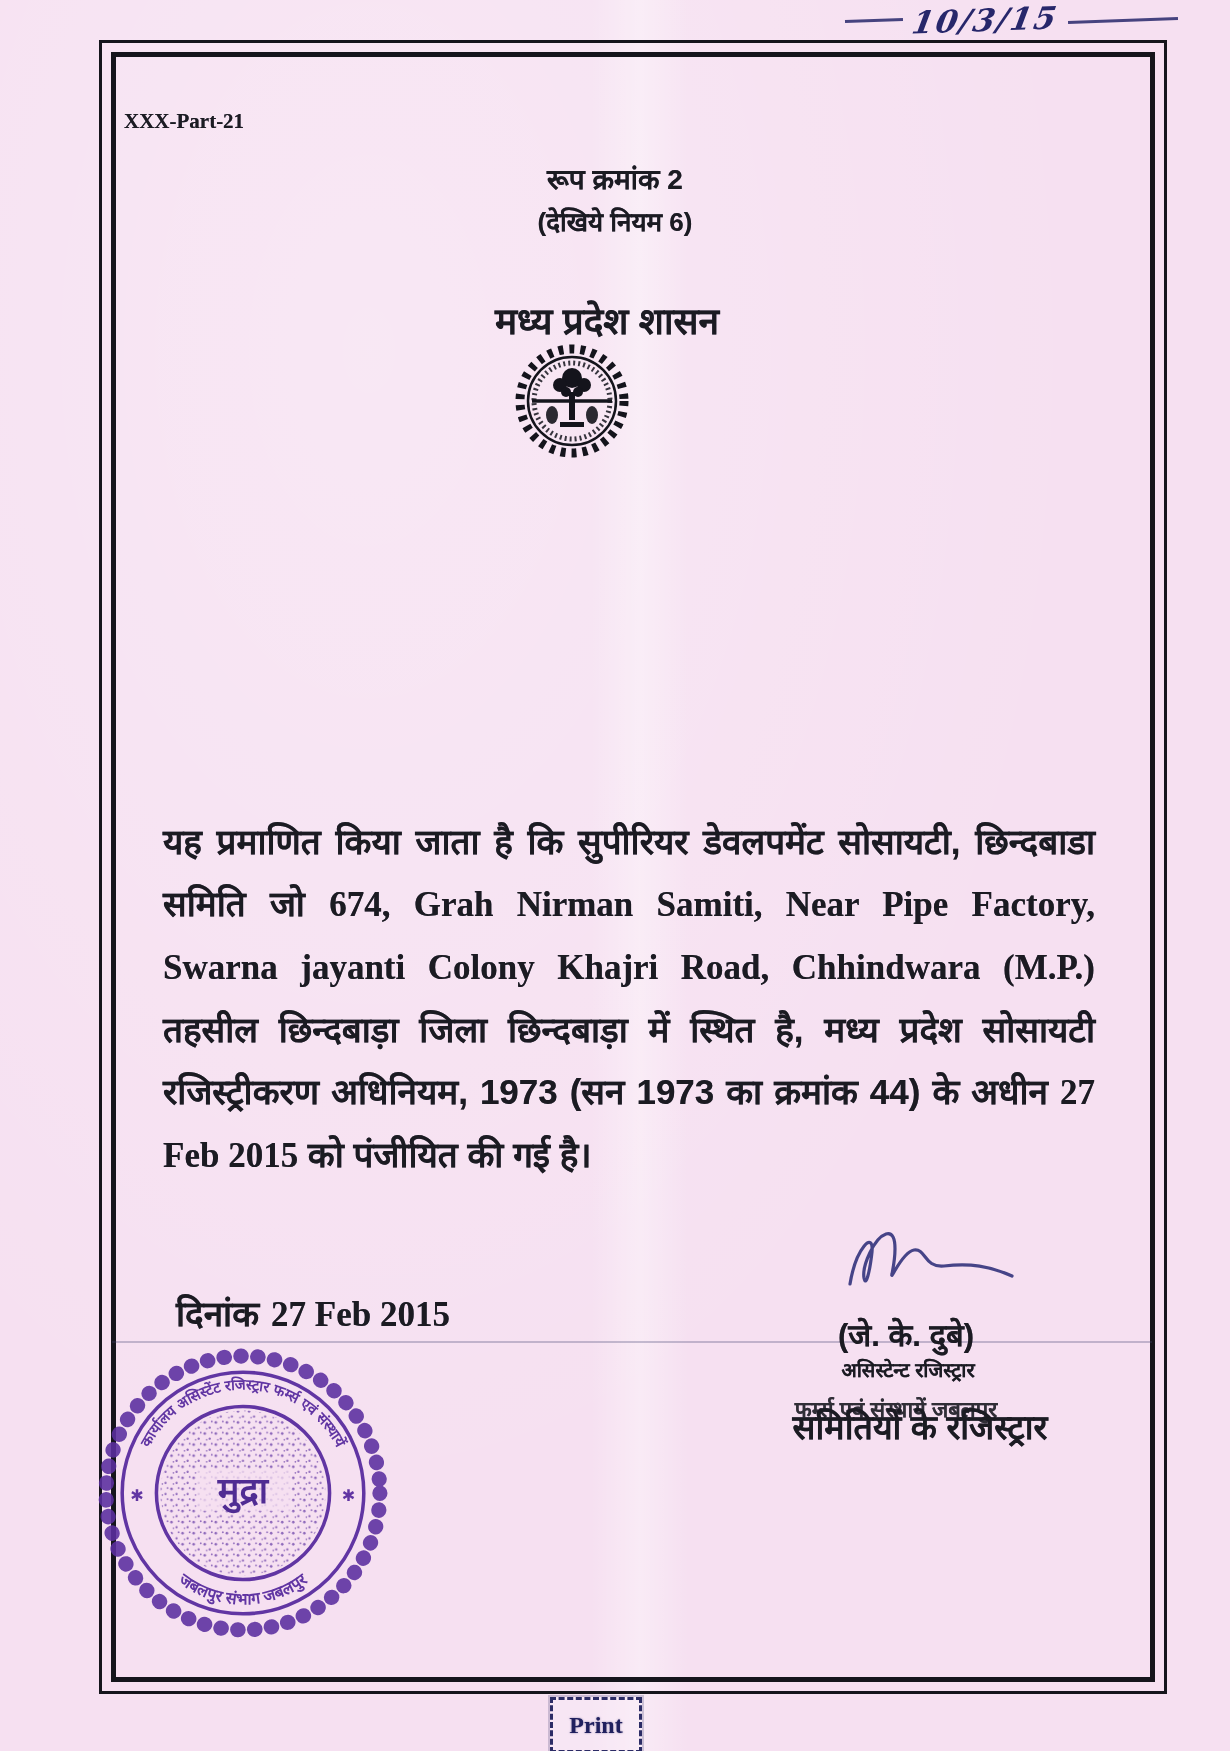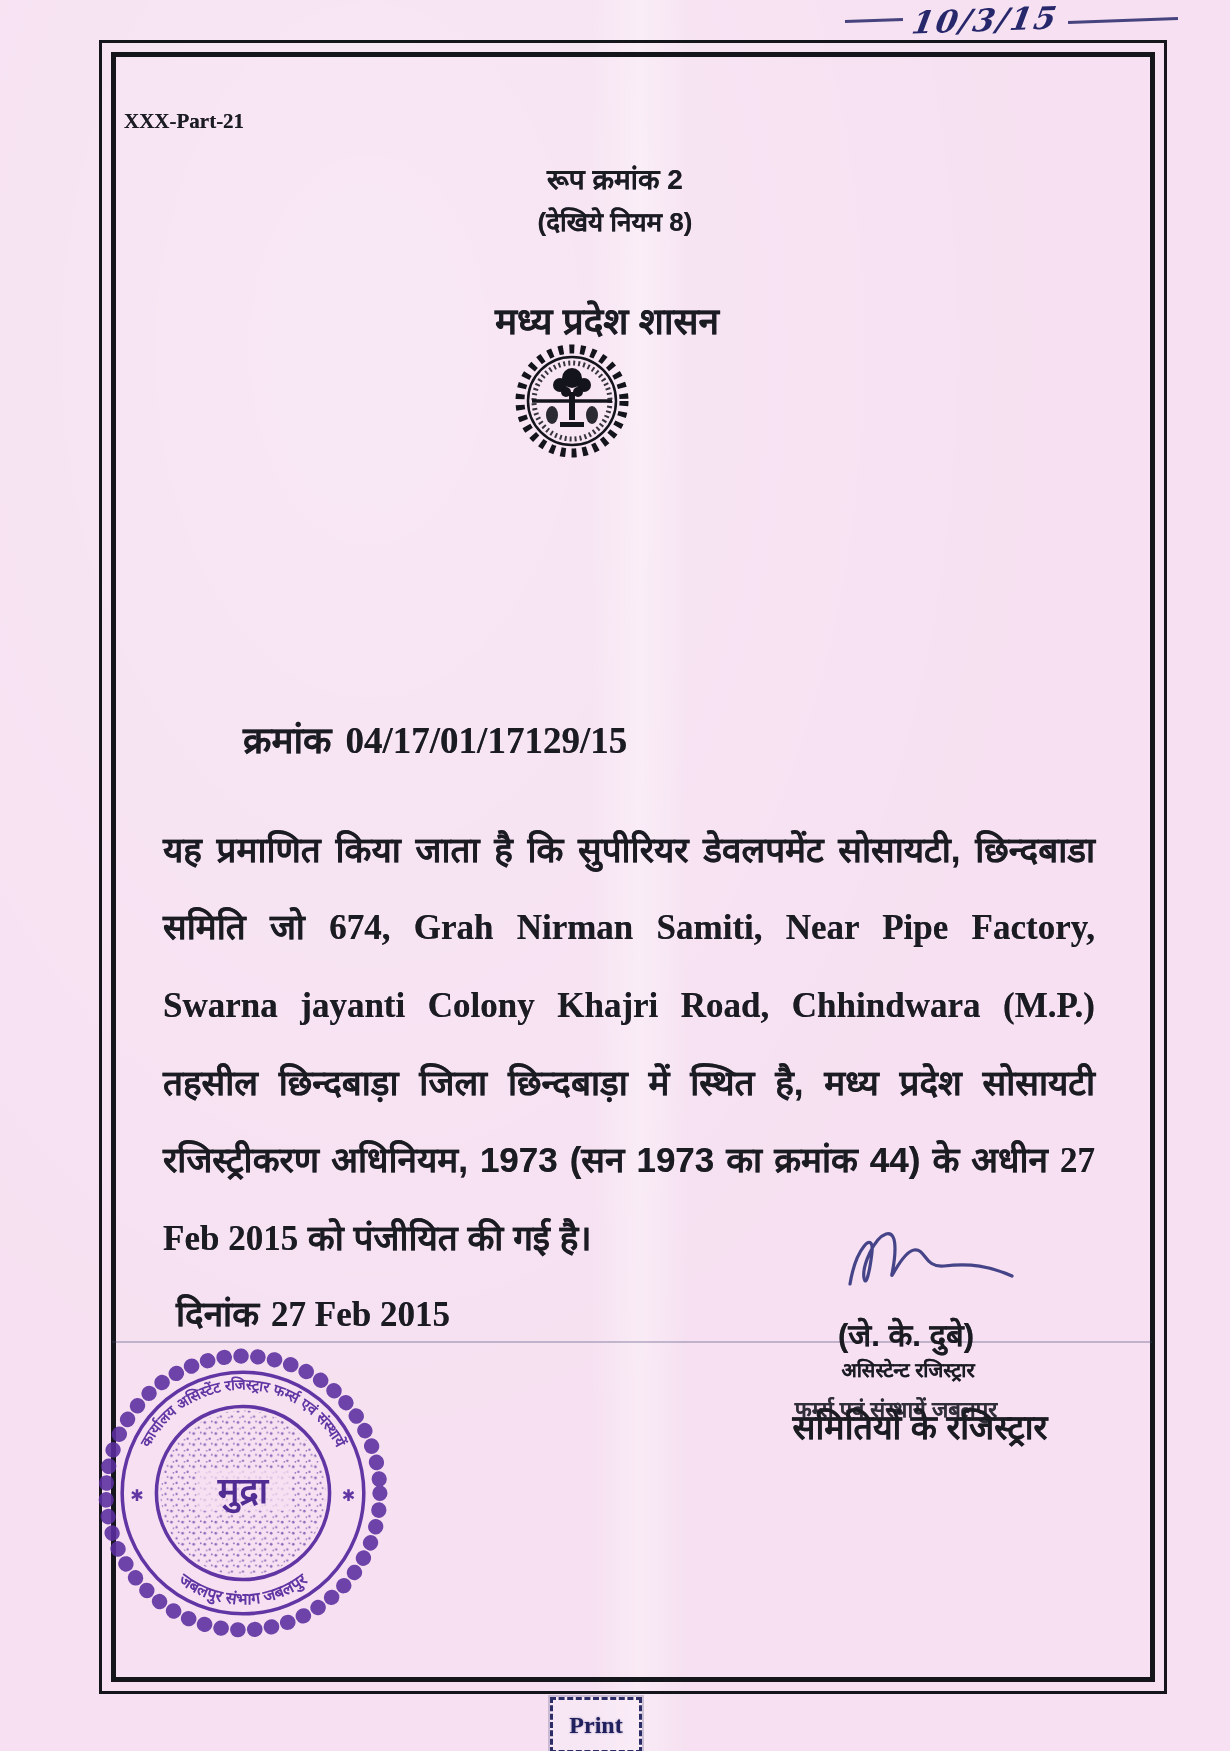--- a/index.html
+++ b/index.html
@@ -50,21 +50,21 @@
 
   .emblem{position:absolute; left:512px; top:340px; width:120px; height:122px;}
 
   .doc-title{top:555px; left:578px; font-size:45px; letter-spacing:1px;}
 
   .serial-line{position:absolute; left:243px; top:694px; font-size:37px; white-space:nowrap;}
   .serial-line .num{font-family:"Liberation Serif", serif; margin-left:14px;}
 
   .body-par{
     position:absolute; left:163px; top:792px; width:932px;
-    font-size:35px; font-weight:700; line-height:77px; text-align:justify;
+    font-size:35px; font-weight:700; line-height:62px; text-align:justify;
   }
   .body-par .latin{font-family:"Liberation Serif", serif;}
 
   .date-line{position:absolute; left:176px; top:1270px; font-size:35px; white-space:nowrap;}
   .date-line .val{font-family:"Liberation Serif", serif; margin-left:12px;}
 
   
   .scan-line{
     position:absolute; left:112px; top:1341px; width:1040px; height:0;
     border-top:2px solid rgba(70,70,115,.30);
@@ -100,21 +100,21 @@
     <span class="dash dash-r"></span>
   </div>
 
   <div class="frame-outer">
     <div class="frame-inner"></div>
   </div>
 
   <div class="part-label serif ink bold">XXX-Part-21</div>
 
   <div class="center-abs form-no ink bold">रूप क्रमांक 2</div>
-  <div class="center-abs rule-note ink bold">(देखिये नियम 8)</div>
+  <div class="center-abs rule-note ink bold">(देखिये नियम 6)</div>
   <div class="center-abs government ink bold">मध्य प्रदेश शासन</div>
 
   <div class="emblem">
     <svg viewBox="0 0 120 122" width="120" height="122">
       <circle cx="60" cy="61" r="52" fill="none" stroke="#14141c" stroke-width="9" stroke-dasharray="5 6"></circle>
       <circle cx="60" cy="61" r="44" fill="none" stroke="#14141c" stroke-width="2.5"></circle>
       <circle cx="60" cy="61" r="38" fill="none" stroke="#14141c" stroke-width="5" stroke-dasharray="2 3" opacity=".85"></circle>
       <line x1="20" y1="61" x2="100" y2="61" stroke="#14141c" stroke-width="3.5"></line>
       <rect x="57" y="52" width="6" height="28" fill="#14141c"></rect>
       <circle cx="60" cy="38" r="10" fill="#14141c"></circle>
@@ -122,23 +122,20 @@
       <circle cx="72" cy="45" r="7" fill="#14141c"></circle>
       <circle cx="54" cy="52" r="5" fill="#14141c"></circle>
       <circle cx="66" cy="52" r="5" fill="#14141c"></circle>
       <ellipse cx="40" cy="75" rx="6" ry="9" fill="#14141c" opacity=".9"></ellipse>
       <ellipse cx="80" cy="75" rx="6" ry="9" fill="#14141c" opacity=".9"></ellipse>
       <rect x="48" y="82" width="24" height="5" fill="#14141c"></rect>
     </svg>
   </div>
 
 
-  <div class="serial-line ink bold">
-    <span>क्रमांक</span><span class="num">04/17/01/17129/15</span>
-  </div>
 
   <p class="body-par ink"><span>यह प्रमाणित किया जाता है कि सुपीरियर डेवलपमेंट सोसायटी, छिन्दबाडा समिति जो </span><span class="latin">674, Grah Nirman Samiti, Near Pipe Factory, Swarna jayanti Colony Khajri Road, Chhindwara (M.P.) </span><span> तहसील छिन्दबाड़ा जिला छिन्दबाड़ा में स्थित है, मध्य प्रदेश सोसायटी रजिस्ट्रीकरण अधिनियम, 1973 (सन 1973 का क्रमांक 44) के अधीन </span><span class="latin">27 Feb 2015</span><span> को पंजीयित की गई है।</span></p>
 
   <div class="date-line ink bold">
     <span>दिनांक</span><span class="val">27 Feb 2015</span>
   </div>
 
   <div class="scan-line"></div>
 
   <svg class="sig-svg" viewBox="0 0 200 88">

